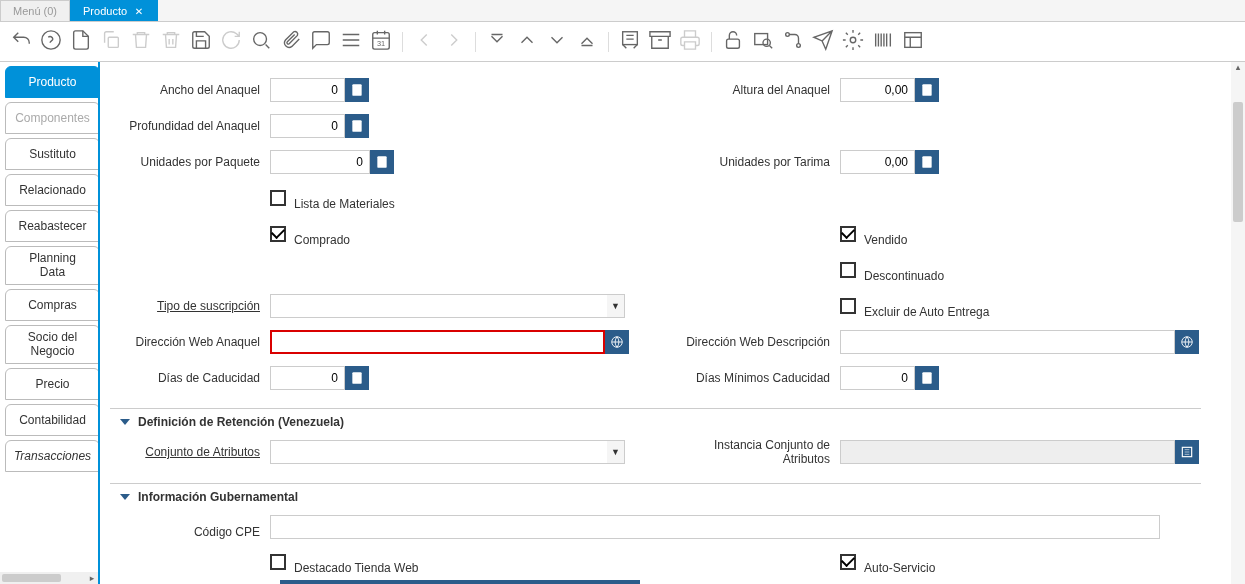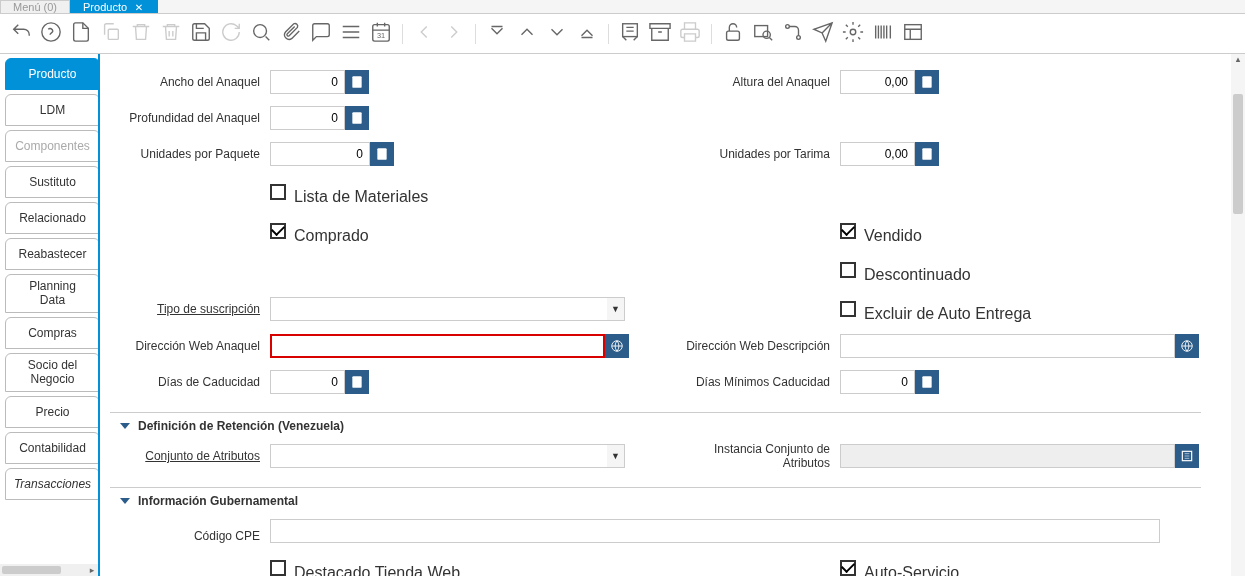--- a/index.html
+++ b/index.html
@@ -1,18 +1,18 @@
 <!DOCTYPE html>
 <html><head>
 <meta charset="utf-8">
 <style>
 * { box-sizing: border-box; margin: 0; padding: 0; }
 body { font-family: Arial, sans-serif; font-size: 12px; color: #333; background: #fff; width: 1245px; height: 584px; overflow: hidden; }
 
-.tab-bar { display: flex; background: #f5f5f5; border-bottom: 1px solid #ccc; height: 14px; }
+.tab-bar { display: flex; background: #f5f5f5; border-bottom: 1px solid #ccc; height: 22px; }
 .tab { padding: 3px 12px; border: 1px solid #ccc; border-bottom: none; background: #f0f0f0; color: #999; font-size: 11px; display: flex; align-items: center; gap: 6px; }
 .tab.active { background: #0091d9; color: #fff; border-color: #0091d9; }
 .tab-close { width: 12px; height: 12px; display: flex; align-items: center; justify-content: center; font-size: 10px; }
 
 .toolbar { display: flex; align-items: center; gap: 8px; padding: 6px 10px; border-bottom: 1px solid #ccc; height: 40px; }
 .toolbar svg { width: 22px; height: 22px; stroke: #666; fill: none; stroke-width: 1.5; }
 .toolbar .disabled svg { stroke: #ccc; }
 .toolbar .sep { width: 1px; height: 20px; background: #ddd; margin: 0 2px; }
 
 .main { display: flex; height: calc(100% - 62px); }
@@ -37,21 +37,21 @@
 .input-text { height: 24px; border: 1px solid #ccc; padding: 0 6px; font-size: 12px; width: 100%; }
 .input-text.highlight { border: 2px solid #d90000; }
 .input-text.ro { background: #eee; }
 .icon-btn { width: 24px; height: 24px; background: #2b5c8a; display: flex; align-items: center; justify-content: center; border: none; cursor: pointer; }
 .icon-btn svg { width: 14px; height: 14px; fill: #fff; }
 .select-wrap { position: relative; flex: 1; max-width: 355px; }
 .select-wrap input { width: 100%; }
 .select-arrow { position: absolute; right: 0; top: 0; width: 18px; height: 24px; border: 1px solid #ccc; border-left: none; background: #f5f5f5; display: flex; align-items: center; justify-content: center; font-size: 9px; color: #333; }
 .checkbox { width: 16px; height: 16px; border: 2px solid #333; margin-right: 8px; position: relative; background: #fff; }
 .checkbox.checked::after { content: ''; position: absolute; left: 2px; top: -2px; width: 6px; height: 10px; border: solid #000; border-width: 0 2px 2px 0; transform: rotate(45deg); }
-.checkbox-label { font-size: 16px; margin-top: 11px; }
+.checkbox-label { font-size: 12px; margin-top: 11px; }
 
 .section-header { grid-column: 1 / 3; display: flex; align-items: center; margin: 12px 0 4px; border-top: 1px solid #ccc; padding-top: 6px; }
 .section-header .tri { width: 0; height: 0; border-left: 5px solid transparent; border-right: 5px solid transparent; border-top: 6px solid #2b5c8a; margin-right: 8px; margin-left: 10px; }
 .section-header .title { font-weight: bold; font-size: 12px; }
 
 .copy-btn { grid-column: 1 / 2; background: #2b5c8a; color: #fff; border: none; padding: 8px 20px; font-size: 12px; cursor: pointer; margin-left: 170px; width: 360px; text-align: center; }
 
 .v-scroll { width: 14px; background: #f5f5f5; position: relative; }
 .v-scroll .thumb { position: absolute; top: 40px; left: 2px; width: 10px; height: 120px; background: #ccc; border-radius: 2px; }
 .v-scroll .arr { position: absolute; left: 2px; width: 10px; height: 12px; font-size: 9px; text-align: center; color: #666; }
@@ -175,21 +175,20 @@
       </svg></span>
   <span><svg viewBox="0 0 24 24">
         <rect x="3" y="4" width="18" height="16"></rect>
         <path d="M3 9h18M9 9v11"></path>
       </svg></span>
 </div>
 
 <div class="main">
   <div class="sidebar">
     <div class="side-tab active">Producto</div>
-    <div class="side-tab">LDM</div>
     <div class="side-tab disabled">Componentes</div>
     <div class="side-tab">Sustituto</div>
     <div class="side-tab">Relacionado</div>
     <div class="side-tab">Reabastecer</div>
     <div class="side-tab multi">Planning<br>Data</div>
     <div class="side-tab">Compras</div>
     <div class="side-tab multi">Socio del<br>Negocio</div>
     <div class="side-tab">Precio</div>
     <div class="side-tab">Contabilidad</div>
     <div class="side-tab italic">Transacciones</div>

